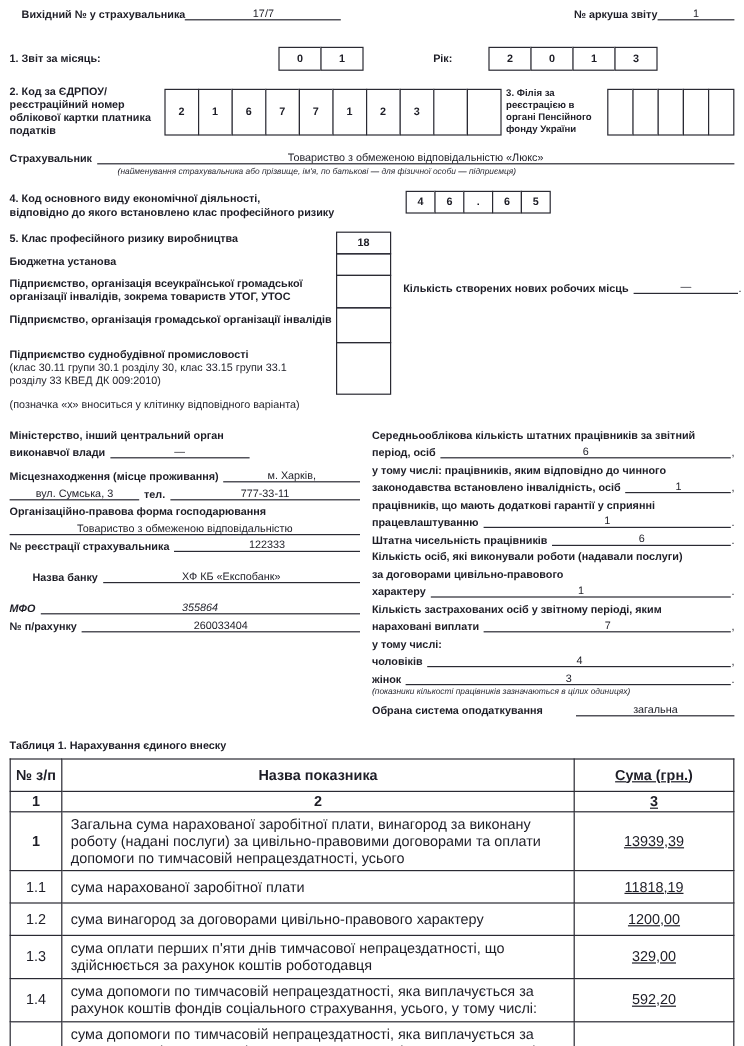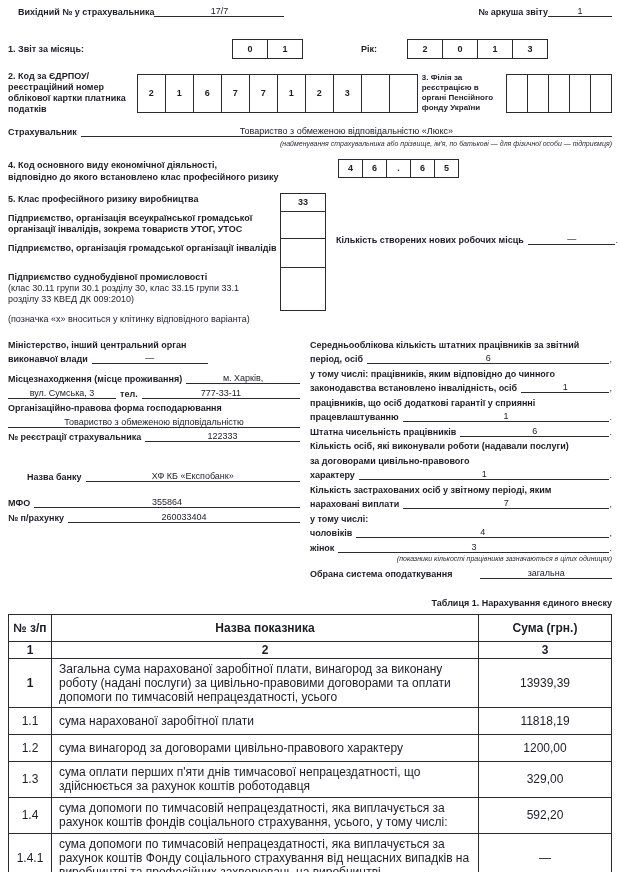--- a/index.html
+++ b/index.html
@@ -3,21 +3,21 @@
 <meta charset="utf-8">
 <style>
   html,body{margin:0;padding:0;background:#e9e9e9;}
   .page{
     width:620px;height:872px;background:#fff;box-sizing:border-box;
     padding:6px 8px 0 8px;position:relative;
     font-family:"Liberation Sans",sans-serif;font-size:9px;color:#1d1d26;
   }
   .b{font-weight:bold;}
   .nw{white-space:nowrap;}
-  .center{text-align:right;}
+  .center{text-align:left;}
   .flex1{flex:1;}
   .row{display:flex;align-items:flex-end;}
   .fld{border-bottom:1px solid #2a2a33;text-align:center;display:inline-block;vertical-align:bottom;min-height:10px;}
   .line{display:flex;align-items:flex-end;margin-bottom:2.5px;min-height:12px;}
   .line .lab{margin-right:4px;}
   .cells{display:flex;}
   .cell{border:1px solid #2a2a33;margin-left:-1px;display:flex;align-items:center;justify-content:center;font-weight:bold;background:#fff;}
   .cell:first-child{margin-left:0;}
   .cell.sm{width:34px;height:18px;}
   .cell.tall{width:27px;height:37px;}
@@ -31,21 +31,21 @@
   .risk-row + .risk-row .rbox{margin-top:-1px;}
   .cols{display:flex;margin-top:14px;}
   .col-left{width:302px;padding-right:10px;box-sizing:border-box;}
   .col-right{flex:1;}
   .gap8{margin-top:8px;}
   .gap5{margin-top:5px;gap:24px;}
   table.t1{border-collapse:collapse;width:604px;margin-top:4px;}
   table.t1 td,table.t1 th{border:1px solid #2a2a33;vertical-align:middle;font-size:12px;color:#1d1d26;}
   table.t1 .c-num{width:34px;text-align:center;}
   table.t1 .c-name{text-align:left;padding:3px 7px;}
-  table.t1 .c-sum{width:124px;text-align:center;}
+  table.t1 .c-sum{width:124px;text-align:center;text-decoration:underline;}
   table.t1 th{padding:6px 4px;}
   table.t1 .nums td{padding:1px;font-weight:bold;text-align:center;}
   .tbl-title{margin-top:16px;margin-bottom:6px;}
   .filia-lbl{width:96px;font-size:8px;line-height:10px;margin:0 4px;}
   .edrpou-lbl{width:148px;line-height:11px;margin-right:5px;}
 </style>
 </head>
 <body>
 
 <div class="page">
@@ -116,21 +116,25 @@
       <span class="cell kv">6</span>
       <span class="cell kv">.</span>
       <span class="cell kv">6</span>
       <span class="cell kv">5</span>
     </div>
   </div>
 
   <div class="risk">
     <div class="risk-row">
       <div class="rlab b">5. Клас професійного ризику виробництва</div>
-      <div class="rbox" style="height:19px;">33</div>
+      <div class="rbox" style="height:19px;">18</div>
+    </div>
+    <div class="risk-row">
+      <div class="rlab b">Бюджетна установа</div>
+      <div class="rbox" style="height:19px;"></div>
     </div>
     <div class="risk-row">
       <div class="rlab b" style="line-height:11px;">Підприємство, організація всеукраїнської громадської організації інвалідів, зокрема товариств УТОГ, УТОС</div>
       <div class="rbox" style="height:28px;"></div>
     </div>
     <div class="risk-row">
       <div class="rlab b" style="line-height:11px;padding-top:4px;">Підприємство, організація громадської організації інвалідів</div>
       <div class="rbox" style="height:30px;"></div>
     </div>
     <div class="risk-row">
@@ -171,25 +175,25 @@
       <div class="line">
         <span class="b nw">Організаційно-правова форма господарювання</span>
       </div>
       <div class="line">
         <span class="fld flex1">Товариство з обмеженою відповідальністю</span>
       </div>
       <div class="line">
         <span class="b nw lab">№ реєстрації страхувальника</span>
         <span class="fld flex1">122333</span>
       </div>
-      <div class="line" style="margin-top:28px;padding-left:19px;">
+      <div class="line" style="margin-top:14px;padding-left:19px;">
         <span class="b nw lab">Назва банку</span>
         <span class="fld flex1">ХФ КБ «Експобанк»</span>
       </div>
-      <div class="line" style="margin-top:14px;">
+      <div class="line" style="margin-top:14px;font-style:italic;">
         <span class="b nw lab">МФО</span>
         <span class="fld flex1">355864</span>
       </div>
       <div class="line">
         <span class="b nw lab">№ п/рахунку</span>
         <span class="fld flex1">260033404</span>
       </div>
     </div>
 
     <div class="col-right">
@@ -203,21 +207,21 @@
       </div>
       <div class="line">
         <span class="b nw">у тому числі: працівників, яким відповідно до чинного</span>
       </div>
       <div class="line">
         <span class="b nw lab">законодавства встановлено інвалідність, осіб</span>
         <span class="fld flex1">1</span>
         <span>,</span>
       </div>
       <div class="line">
-        <span class="b nw">працівників, що осіб додаткові гарантії у сприянні</span>
+        <span class="b nw">працівників, що мають додаткові гарантії у сприянні</span>
       </div>
       <div class="line">
         <span class="b nw lab">працевлаштуванню</span>
         <span class="fld flex1">1</span>
         <span>.</span>
       </div>
       <div class="line">
         <span class="b nw lab">Штатна чисельність працівників</span>
         <span class="fld flex1">6</span>
         <span>.</span>

